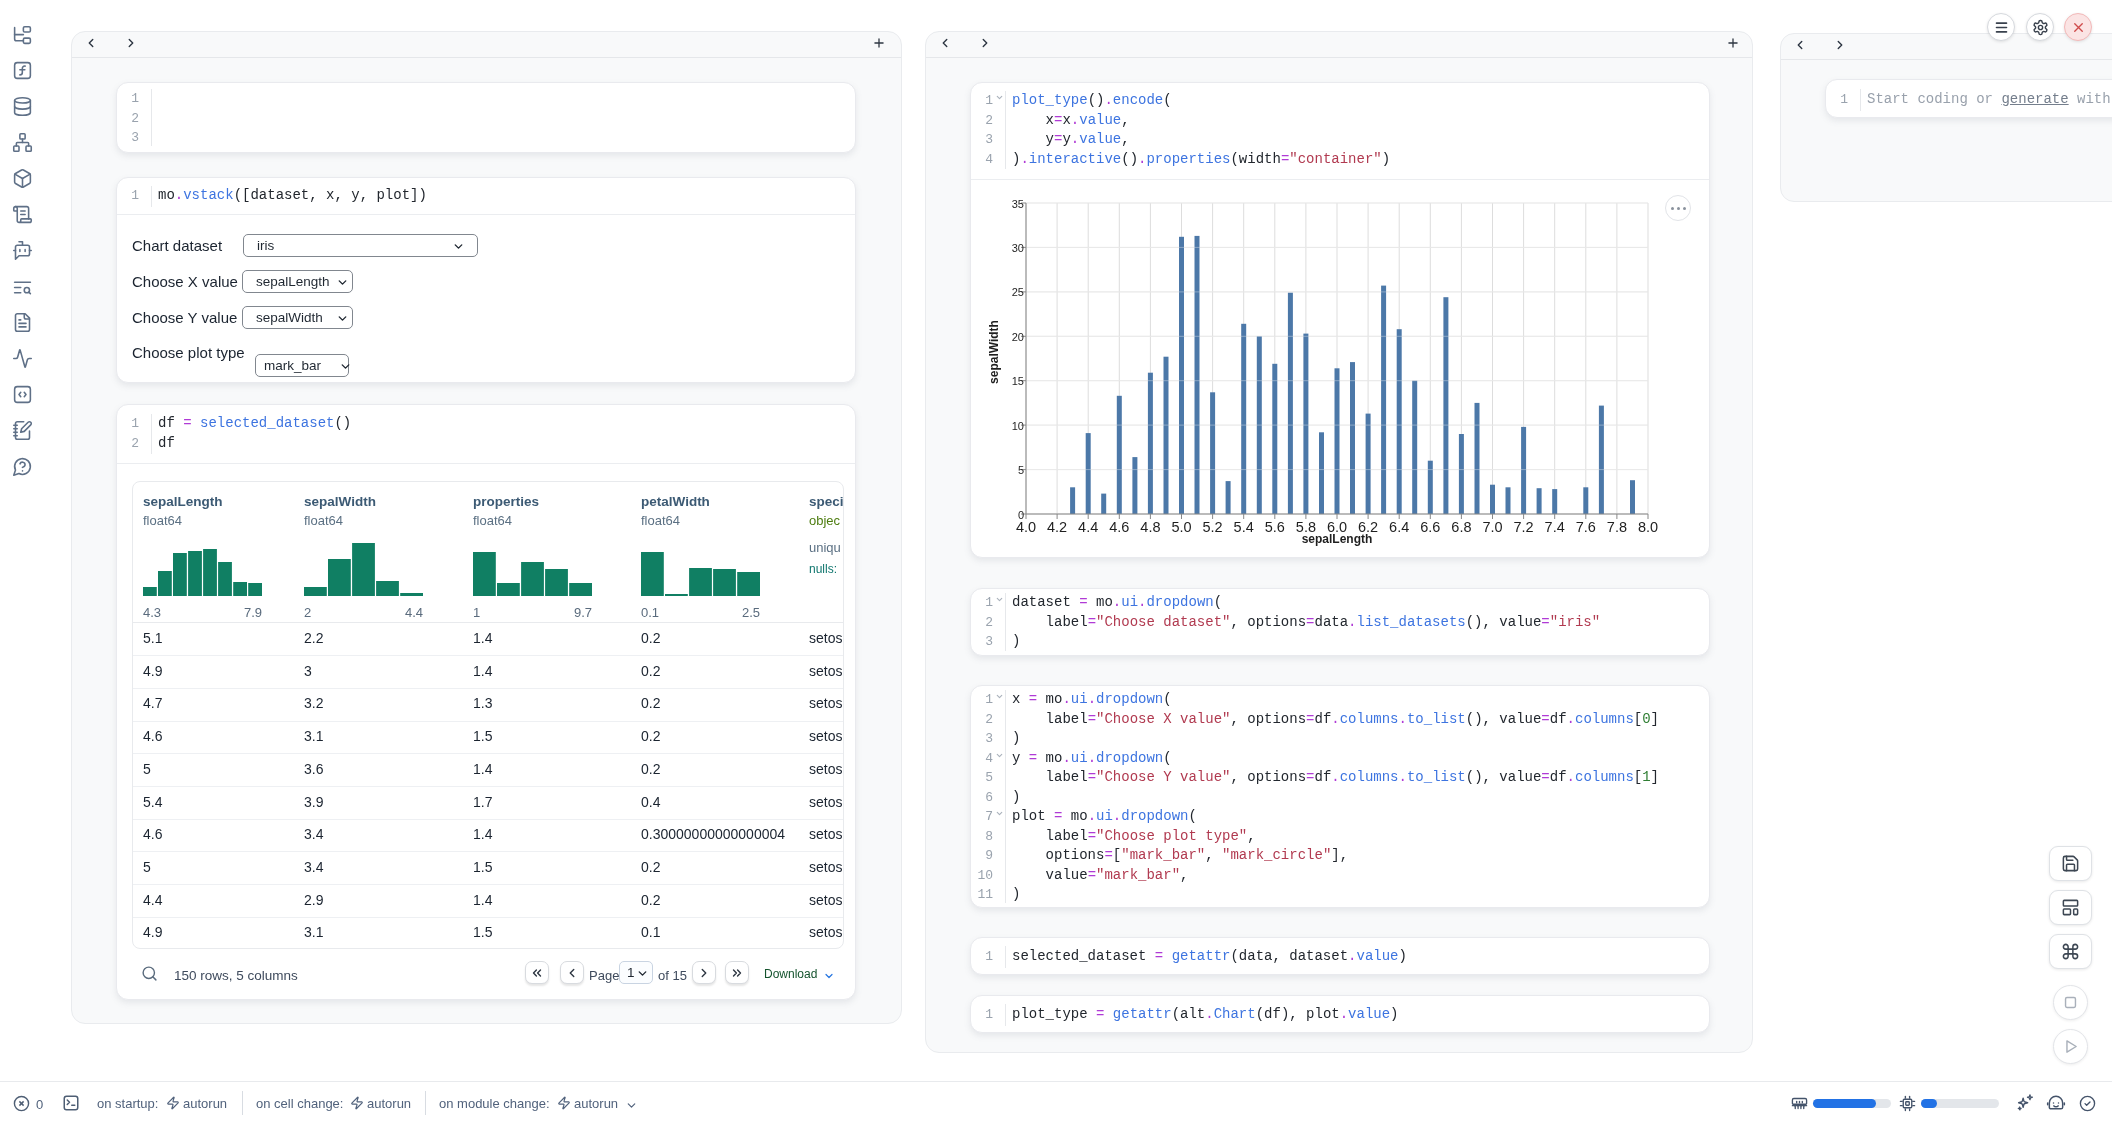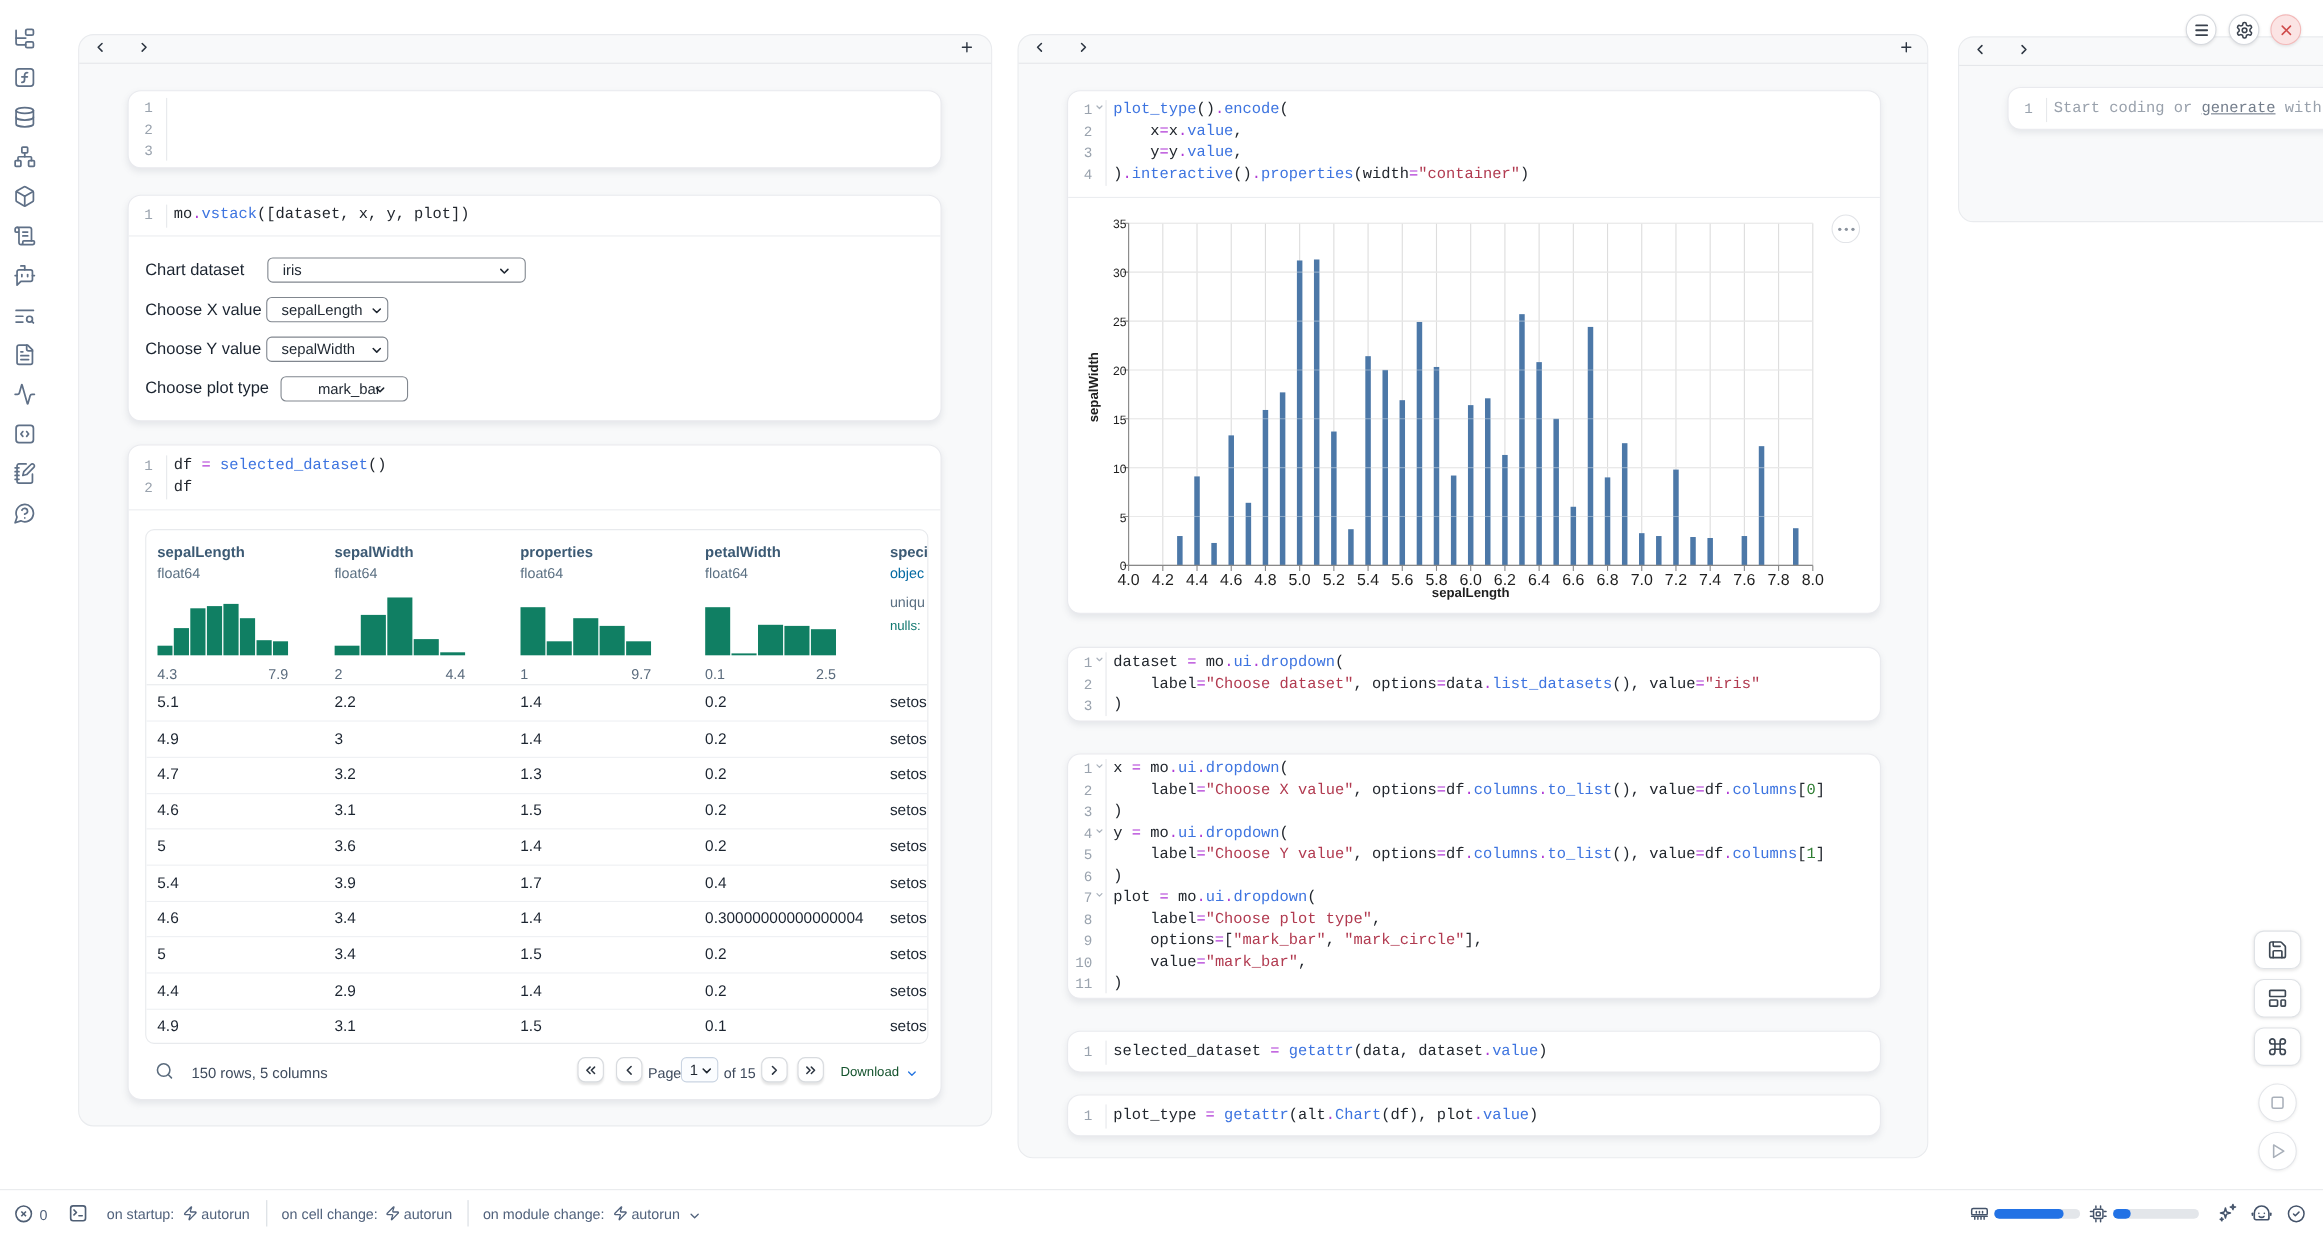--- a/index.html
+++ b/index.html
@@ -167,21 +167,21 @@
         <path d="m6 9 6 6 6-6"></path>
       </svg>
  </div>
  <div class="lbl" style="left:15px;top:131px">Choose Y value</div>
  <div class="sel" style="left:125px;top:128px;width:111px">sepalWidth
    <svg class="selchev" style="left:93px" width="13" height="13" viewBox="0 0 24 24" fill="none" stroke="#1f2731" stroke-width="2.6" stroke-linecap="round" stroke-linejoin="round">
         <path d="m6 9 6 6 6-6"></path>
       </svg>
  </div>
  <div class="lbl" style="left:15px;top:166px">Choose plot type</div>
- <div class="sel" style="left:138px;top:164px;width:116px;padding-left:33px">mark_bar
+ <div class="sel" style="left:138px;top:176px;width:94px;padding-left:8px">mark_bar
    <svg class="selchev" style="left:83px" width="13" height="13" viewBox="0 0 24 24" fill="none" stroke="#1f2731" stroke-width="2.6" stroke-linecap="round" stroke-linejoin="round">
         <path d="m6 9 6 6 6-6"></path>
       </svg>
  </div>
 </div>
 
 <div class="cell" style="left:116px;top:404px;width:740px;height:596px">
  <div class="lns" style="top:9px">1<br>2</div>
  <div class="vdiv" style="top:9px;height:40px"></div>
  <pre class="code" style="top:9px">df <span class="o">=</span> <span class="f">selected_dataset</span>()
@@ -190,21 +190,21 @@
  <div style="position:absolute;left:15px;top:76px;width:712px;height:468px;background:#fff;border:1px solid #e8eaed;border-radius:8px;overflow:hidden">
  <div style="position:absolute;left:10px;top:12px;font-size:13.5px;font-weight:bold;color:#3c5a74">sepalLength</div>
  <div style="position:absolute;left:10px;top:31px;font-size:13px;color:#5b7083">float64</div>
  <div style="position:absolute;left:171px;top:12px;font-size:13.5px;font-weight:bold;color:#3c5a74">sepalWidth</div>
  <div style="position:absolute;left:171px;top:31px;font-size:13px;color:#5b7083">float64</div>
  <div style="position:absolute;left:340px;top:12px;font-size:13.5px;font-weight:bold;color:#3c5a74">properties</div>
  <div style="position:absolute;left:340px;top:31px;font-size:13px;color:#5b7083">float64</div>
  <div style="position:absolute;left:508px;top:12px;font-size:13.5px;font-weight:bold;color:#3c5a74">petalWidth</div>
  <div style="position:absolute;left:508px;top:31px;font-size:13px;color:#5b7083">float64</div>
  <div style="position:absolute;left:676px;top:12px;font-size:13.5px;font-weight:bold;color:#3c5a74">speci</div>
- <div style="position:absolute;left:676px;top:31px;font-size:13px;color:#0369a1">objec</div>
+ <div style="position:absolute;left:676px;top:31px;font-size:13px;color:#4d7c0f">objec</div>
  <svg style="position:absolute;left:10px;top:61px" width="119" height="53">
         <rect x="0.0" y="44" width="13.8" height="9" fill="#107f63"></rect>
         <rect x="15.0" y="28" width="13.8" height="25" fill="#107f63"></rect>
         <rect x="30.0" y="10" width="13.8" height="43" fill="#107f63"></rect>
         <rect x="45.1" y="8" width="13.8" height="45" fill="#107f63"></rect>
         <rect x="60.1" y="6" width="13.8" height="47" fill="#107f63"></rect>
         <rect x="75.1" y="19" width="13.8" height="34" fill="#107f63"></rect>
         <rect x="90.2" y="39" width="13.8" height="14" fill="#107f63"></rect>
         <rect x="105.2" y="40" width="13.8" height="13" fill="#107f63"></rect>
       </svg>

